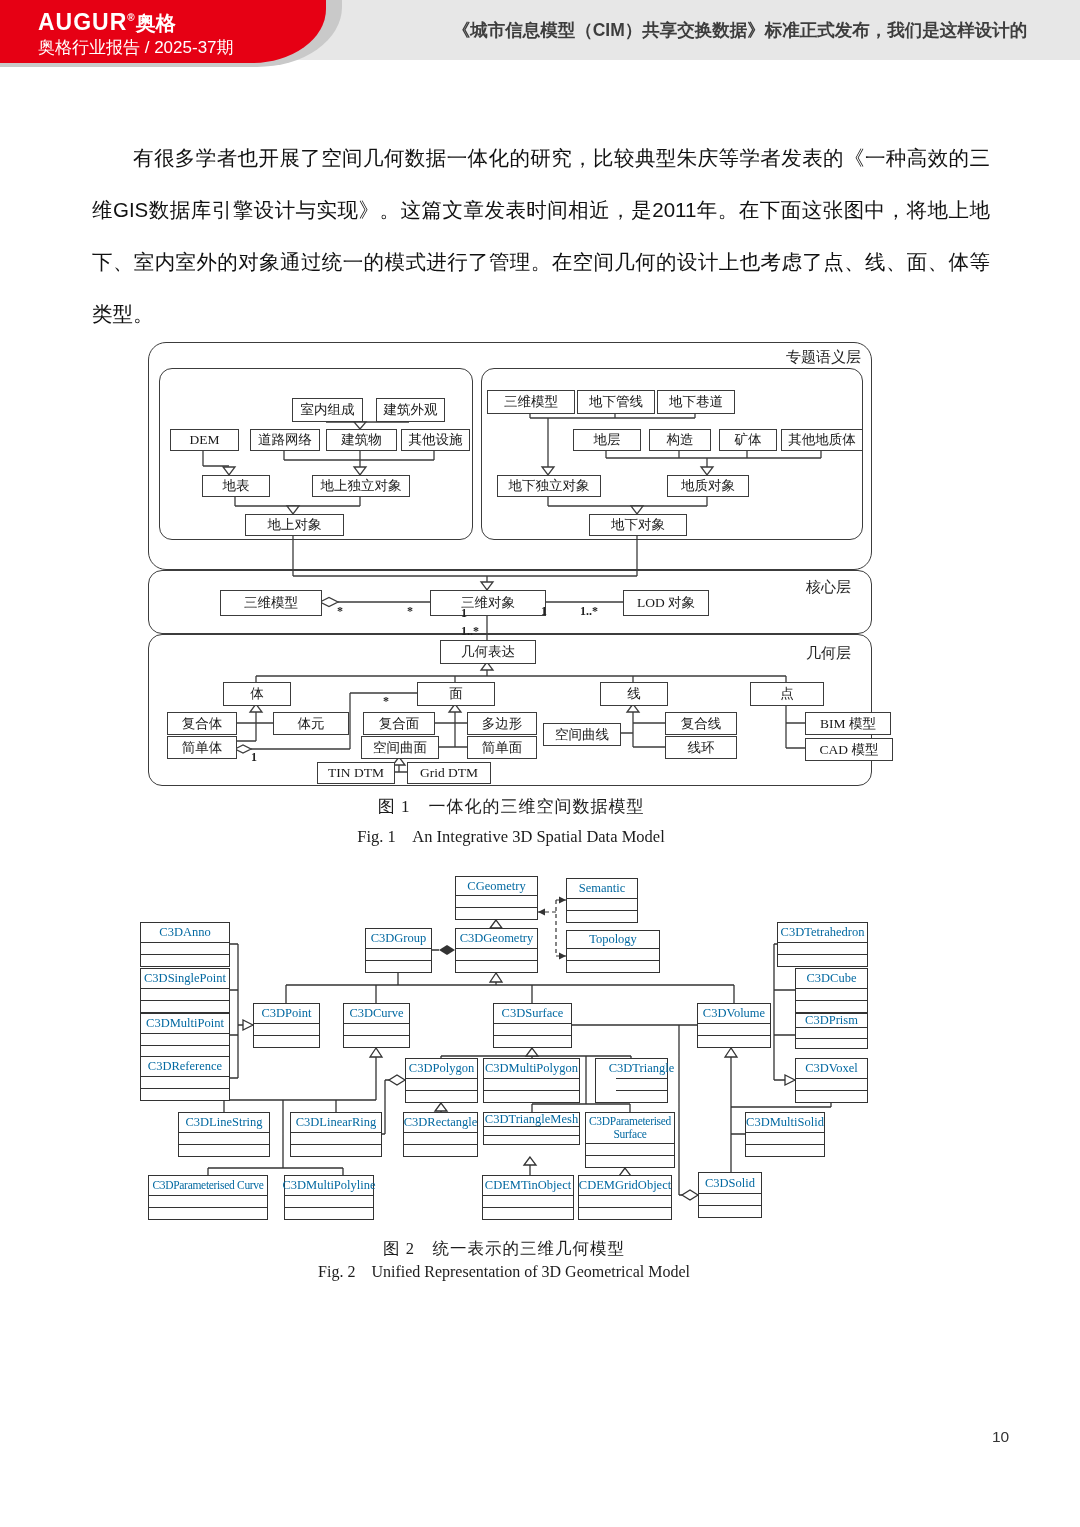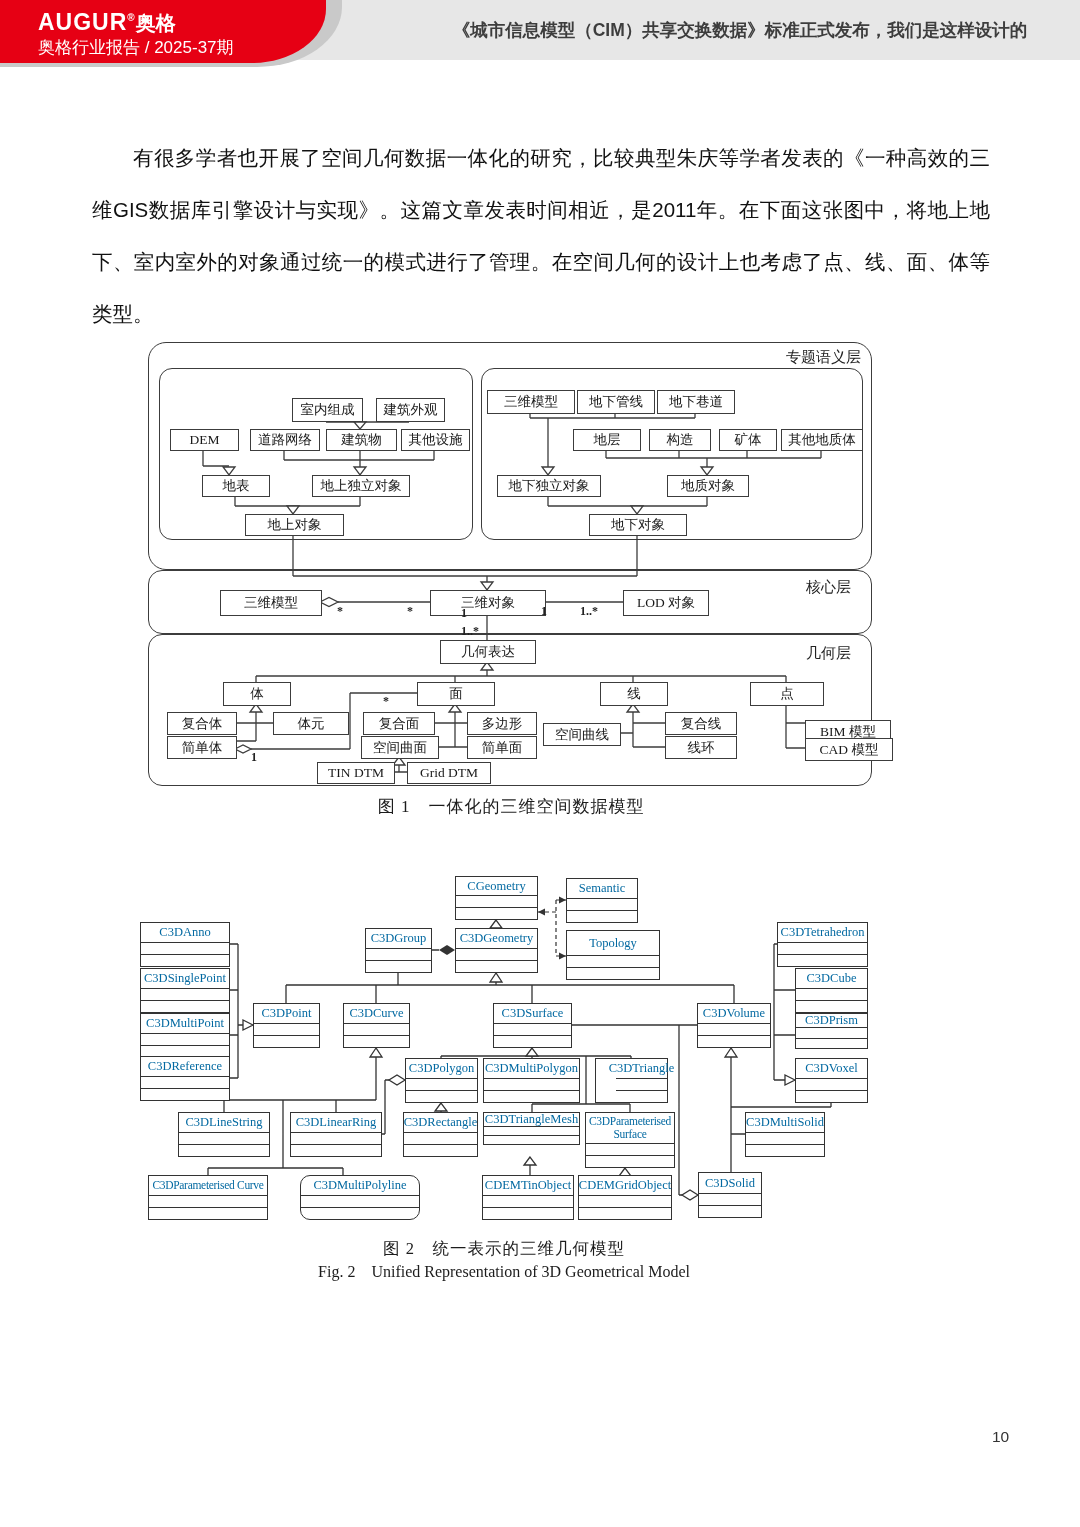--- a/index.html
+++ b/index.html
@@ -124,34 +124,35 @@
     <div class="n" style="left:22px;top:398px;width:68px;height:21px;">简单体</div>
     <div class="n" style="left:218px;top:374px;width:70px;height:21px;">复合面</div>
     <div class="n" style="left:322px;top:374px;width:68px;height:21px;">多边形</div>
     <div class="n" style="left:216px;top:398px;width:76px;height:21px;">空间曲面</div>
     <div class="n" style="left:322px;top:398px;width:68px;height:21px;">简单面</div>
     <div class="n" style="left:172px;top:424px;width:76px;height:20px;">TIN DTM</div>
     <div class="n" style="left:262px;top:424px;width:82px;height:20px;">Grid DTM</div>
     <div class="n" style="left:398px;top:385px;width:76px;height:21px;">空间曲线</div>
     <div class="n" style="left:520px;top:374px;width:70px;height:21px;">复合线</div>
     <div class="n" style="left:520px;top:398px;width:70px;height:21px;">线环</div>
-    <div class="n" style="left:660px;top:382px;width:84px;height:21px;">BIM 模型</div>
+    <div class="n" style="left:660px;top:374px;width:84px;height:21px;">BIM 模型</div>
     <div class="n" style="left:660px;top:400px;width:86px;height:21px;">CAD 模型</div>
 
     <span class="mult" style="left:192px;top:266px;">*</span>
     <span class="mult" style="left:262px;top:266px;">*</span>
     <span class="mult" style="left:316px;top:268px;">1</span>
     <span class="mult" style="left:396px;top:266px;">1</span>
     <span class="mult" style="left:435px;top:266px;">1..*</span>
     <span class="mult" style="left:316px;top:286px;">1..*</span>
     <span class="mult" style="left:238px;top:356px;">*</span>
     <span class="mult" style="left:106px;top:412px;">1</span>
   </div>
 
   <div class="cap" style="left:145px;top:795px;width:732px;font-size:17px;letter-spacing:1px;">图 1　一体化的三维空间数据模型</div>
+  <div class="cap" style="left:145px;top:826px;width:732px;font-size:16.5px;">Fig. 1　An Integrative 3D Spatial Data Model</div>
 
   <div class="fig" style="left:128px;top:872px;width:752px;height:360px;">
     <svg width="752" height="360" viewBox="0 0 752 360">
       <path fill="none" stroke="#333" stroke-width="1.3" d="M304,78 H311 M368,110 V113 M270,101 V113 M158,113 H606 M158,113 V131 M248,113 V131 M404,113 V131 M606,113 V131 M110,72 V206 M102,72 H110 M102,118 H110 M102,163 H110 M102,206 H110 M110,153 H115 M248,185 V228 M96,228 H248 M96,228 V240 M208,228 V240 M155,228 V296 M80,296 H215 M80,296 V303 M215,296 V303 M313,184 H503 M313,184 V186 M404,184 V186 M503,184 V186 M458,184 V232 M404,232 H502 M404,232 V240 M502,232 V240 M261,208 H257 M257,208 V262 M257,262 H254 M313,239 V240 M402,293 V303 M603,185 V300 M603,262 H617 M603,235 H703 M703,235 V231 M646,72 V208 M646,72 H649 M646,118 H667 M646,163 H667 M646,208 H657 M444,153 H569 M551,153 V323 M551,323 H554"></path>
       <path fill="none" stroke="#333" stroke-width="1.2" stroke-dasharray="4,3" d="M410,40 H428 M428,28 V84 M428,28 H438 M428,84 H438"></path>
       <g fill="#333" stroke="none">
         <polygon points="410,40 417,36.5 417,43.5"></polygon>
         <polygon points="438,28 431,24.5 431,31.5"></polygon>
         <polygon points="438,84 431,80.5 431,87.5"></polygon>
         <polygon points="311,78 319,73 327,78 319,83"></polygon>
@@ -175,21 +176,21 @@
     <div class="uml" style="left:327px;top:4px;width:83px;height:44px;">
         <div class="t">CGeometry</div>
         <div class="c1"></div>
         <div class="c2"></div>
       </div>
     <div class="uml" style="left:438px;top:6px;width:72px;height:45px;">
         <div class="t">Semantic</div>
         <div class="c1"></div>
         <div class="c2"></div>
       </div>
-    <div class="uml" style="left:438px;top:58px;width:94px;height:50px;">
+    <div class="uml" style="left:438px;top:58px;width:94px;height:43px;">
         <div class="t">Topology</div>
         <div class="c1"></div>
         <div class="c2"></div>
       </div>
     <div class="uml" style="left:237px;top:56px;width:67px;height:45px;">
         <div class="t">C3DGroup</div>
         <div class="c1"></div>
         <div class="c2"></div>
       </div>
     <div class="uml" style="left:327px;top:56px;width:83px;height:45px;justify-content:center;">
@@ -300,21 +301,21 @@
     <div class="uml" style="left:617px;top:240px;width:80px;height:45px;">
         <div class="t">C3DMultiSolid</div>
         <div class="c1"></div>
         <div class="c2"></div>
       </div>
     <div class="uml sm" style="left:20px;top:303px;width:120px;height:45px;">
         <div class="t">C3DParameterised Curve</div>
         <div class="c1"></div>
         <div class="c2"></div>
       </div>
-    <div class="uml" style="left:172px;top:303px;width:120px;height:45px;border-radius:10px;">
+    <div class="uml" style="left:156px;top:303px;width:90px;height:45px;">
         <div class="t">C3DMultiPolyline</div>
         <div class="c1"></div>
         <div class="c2"></div>
       </div>
     <div class="uml" style="left:354px;top:303px;width:92px;height:45px;">
         <div class="t">CDEMTinObject</div>
         <div class="c1"></div>
         <div class="c2"></div>
       </div>
     <div class="uml" style="left:450px;top:303px;width:94px;height:45px;">

